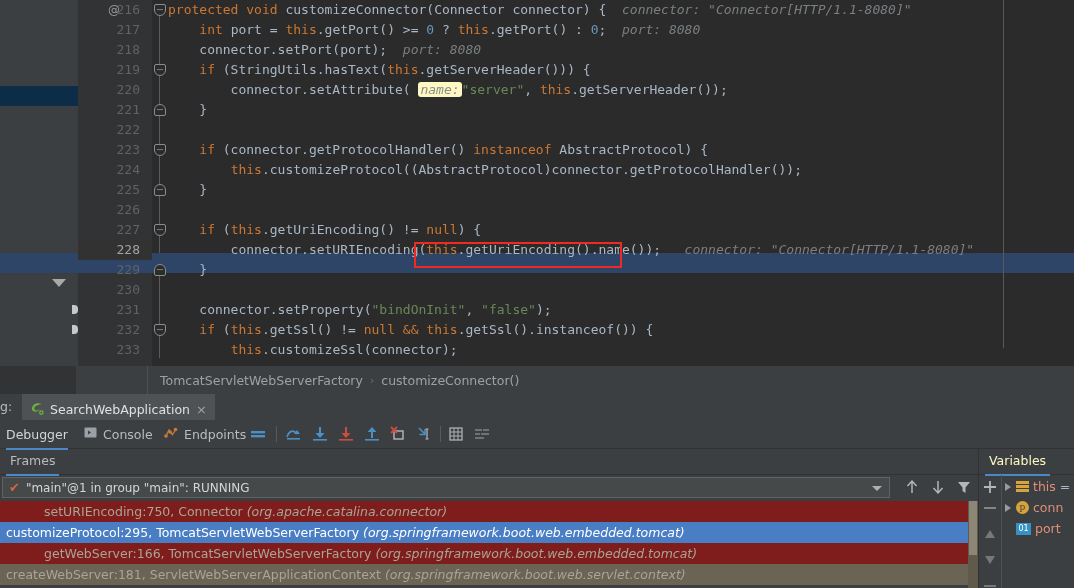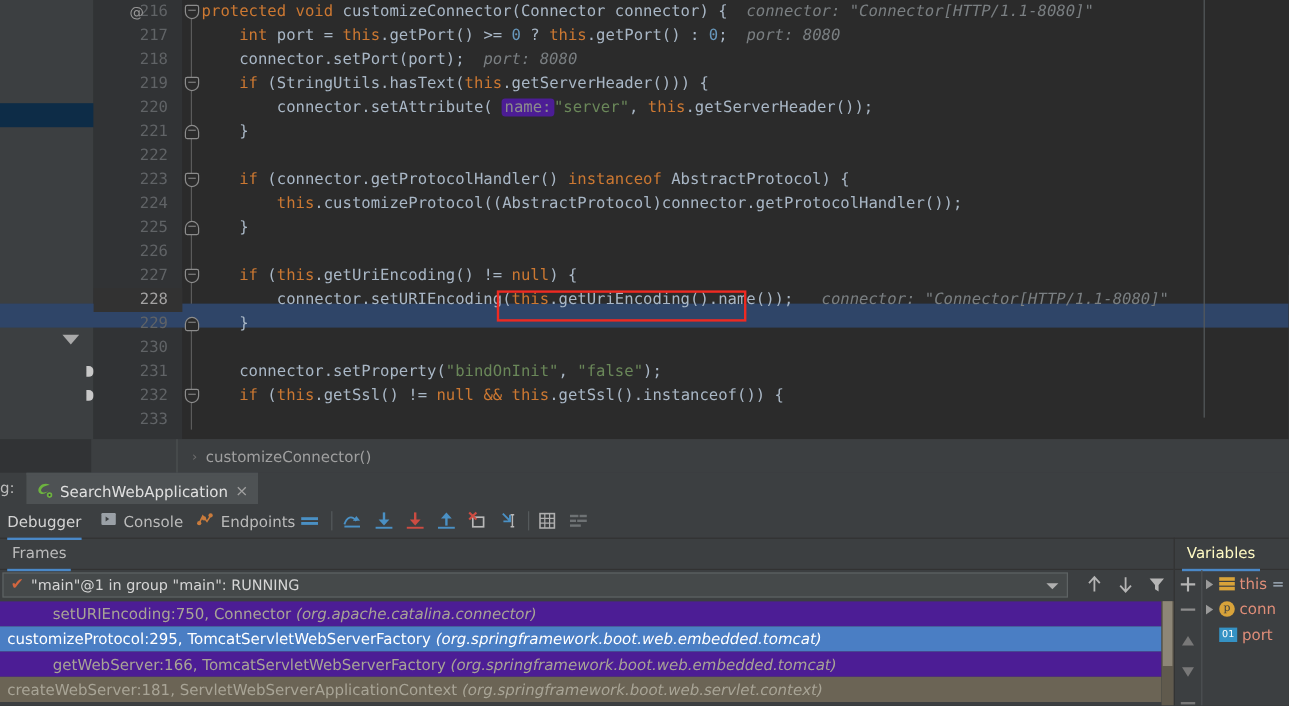--- a/index.html
+++ b/index.html
@@ -110,22 +110,22 @@
     box-sizing: border-box;
     pointer-events: none;
   }
 
   
   .kw   { color: #cc7832; }
   .str  { color: #6a8759; }
   .num  { color: #6897bb; }
   .plain{ color: #a9b7c6; }
   .hint {
-    color: #8c8c8c; 
-    background: #4c1d95; border-radius: 3px;
+    color: #8c8c8c; font-style: italic;
+    background: #fef9c3; border-radius: 3px;
     padding: 0 2px;
   }
   .inlay { color: #7a7f82; font-style: italic; }
 
   
   .breadcrumb-bar {
     position: absolute; left: 0; top: 366px; width: 1074px; height: 28px;
     background: #3c3f41;
   }
   .bc-left-block {
@@ -232,21 +232,21 @@
     position: absolute; left: 0; top: 81px; width: 968px; height: 87px;
     overflow: hidden;
   }
   .frame-row {
     height: 21px; line-height: 21px;
     padding-left: 6px;
     font-size: 12.5px;
     white-space: nowrap;
     color: #a8a496;
   }
-  .frame-row.odd  { background: #4c1d95; padding-left: 44px; }
+  .frame-row.odd  { background: #7f1d1d; padding-left: 44px; }
   .frame-row.even { background: #6b6455; }
   .frame-row.selected { background: #4a7ec4; color: #ffffff; }
   .frame-pkg { font-style: italic; }
 
   .frames-scroll {
     position: absolute; left: 968px; top: 81px; width: 10px; height: 87px;
     background: #605a4d;
   }
   .frames-scroll-thumb {
     position: absolute; left: 1px; top: 0px; width: 8px; height: 54px;
@@ -384,29 +384,31 @@
 
       <div class="line"><span class="plain">        connector.setURIEncoding(</span><span class="kw">this</span><span class="plain">.getUriEncoding().name());</span>   <span class="inlay">connector: "Connector[HTTP/1.1-8080]"</span></div>
 
       <div class="line"><span class="plain">    }</span></div>
       <div class="line"><span class="plain"> </span></div>
 
       <div class="line"><span class="plain">    connector.setProperty(</span><span class="str">"bindOnInit"</span><span class="plain">, </span><span class="str">"false"</span><span class="plain">);</span></div>
 
       <div class="line"><span class="plain">    </span><span class="kw">if</span> <span class="plain">(</span><span class="kw">this</span><span class="plain">.getSsl() != </span><span class="kw">null</span> <span class="kw">&amp;&amp;</span> <span class="kw">this</span><span class="plain">.getSsl().instanceof()) {</span></div>
 
+      <div class="line"><span class="plain">        </span><span class="kw">this</span><span class="plain">.customizeSsl(connector);</span></div>
     </div>
 
     <div class="red-box"></div>
   </div>
 
   <div class="breadcrumb-bar">
     <div class="bc-left-block"></div>
     <div class="bc-div"></div>
     <div class="bc-items">
+      <span>TomcatServletWebServerFactory</span>
       <span class="bc-sep">›</span>
       <span>customizeConnector()</span>
     </div>
   </div>
 
   <div class="runtab-row">
     <div class="runtab-label">g:</div>
     <div class="runtab">
       <span class="spring-icon">
         <svg width="14" height="14" viewBox="0 0 14 14">

